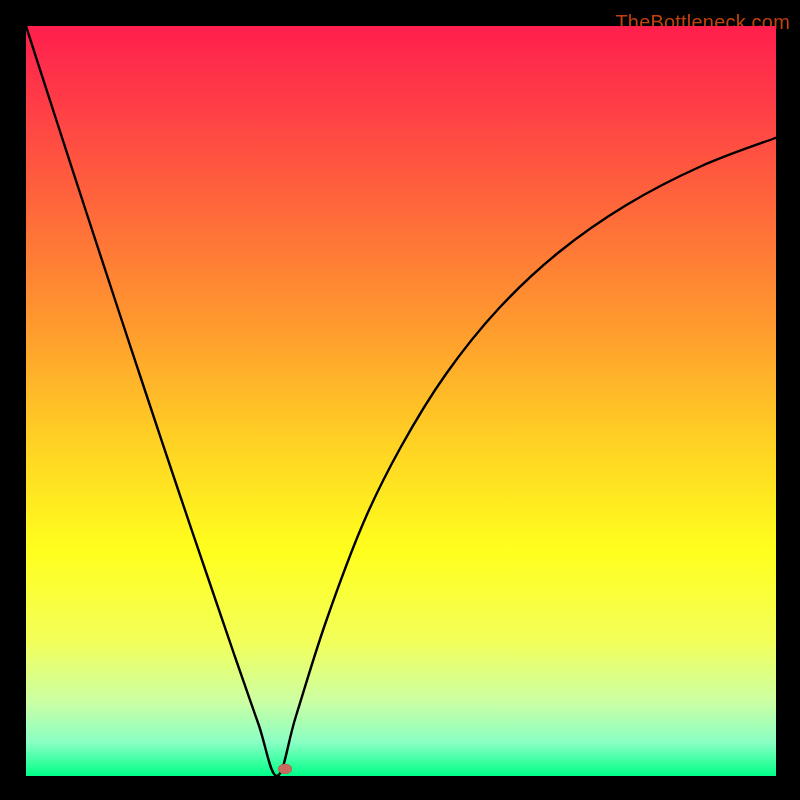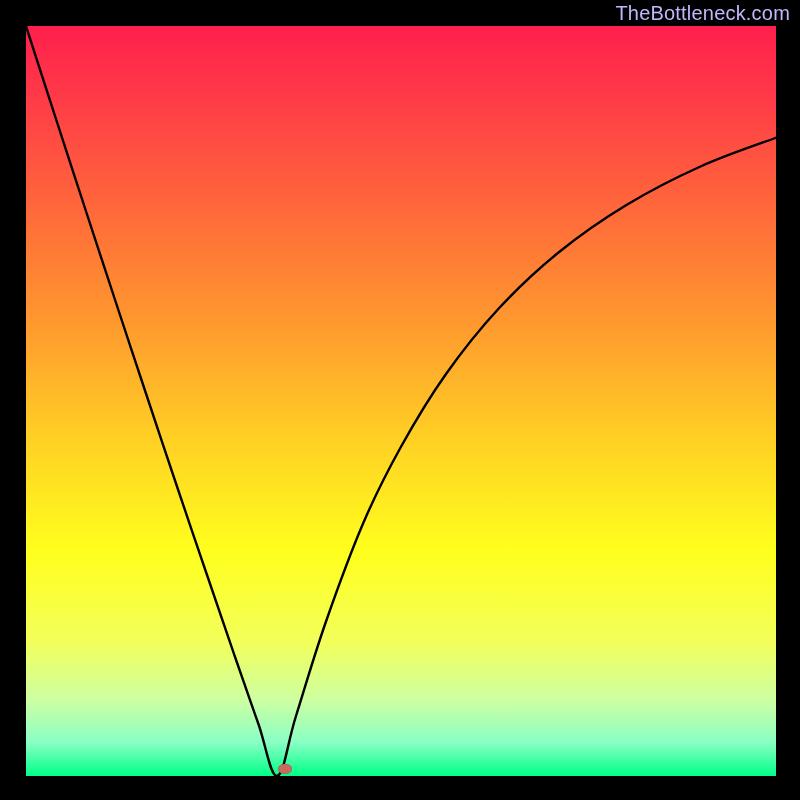--- a/index.html
+++ b/index.html
@@ -39,23 +39,23 @@
   .min-marker {
     position: absolute;
     width: 14px;
     height: 10px;
     border-radius: 6px / 5px;
     transform: translate(-50%, -50%);
     box-shadow: 0 0 0 0.5px rgba(0,0,0,0.15) inset;
   }
   .watermark {
     position: absolute;
-    top: 2px;
+    top: 11px;
     right: 10px;
-    color: #c4b5fd;
+    color: #c2410c;
     font-size: 20px;
     letter-spacing: 0.2px;
     user-select: none;
   }
 </style>
 </head>
 <body>
 
 <div class="stage">
 

